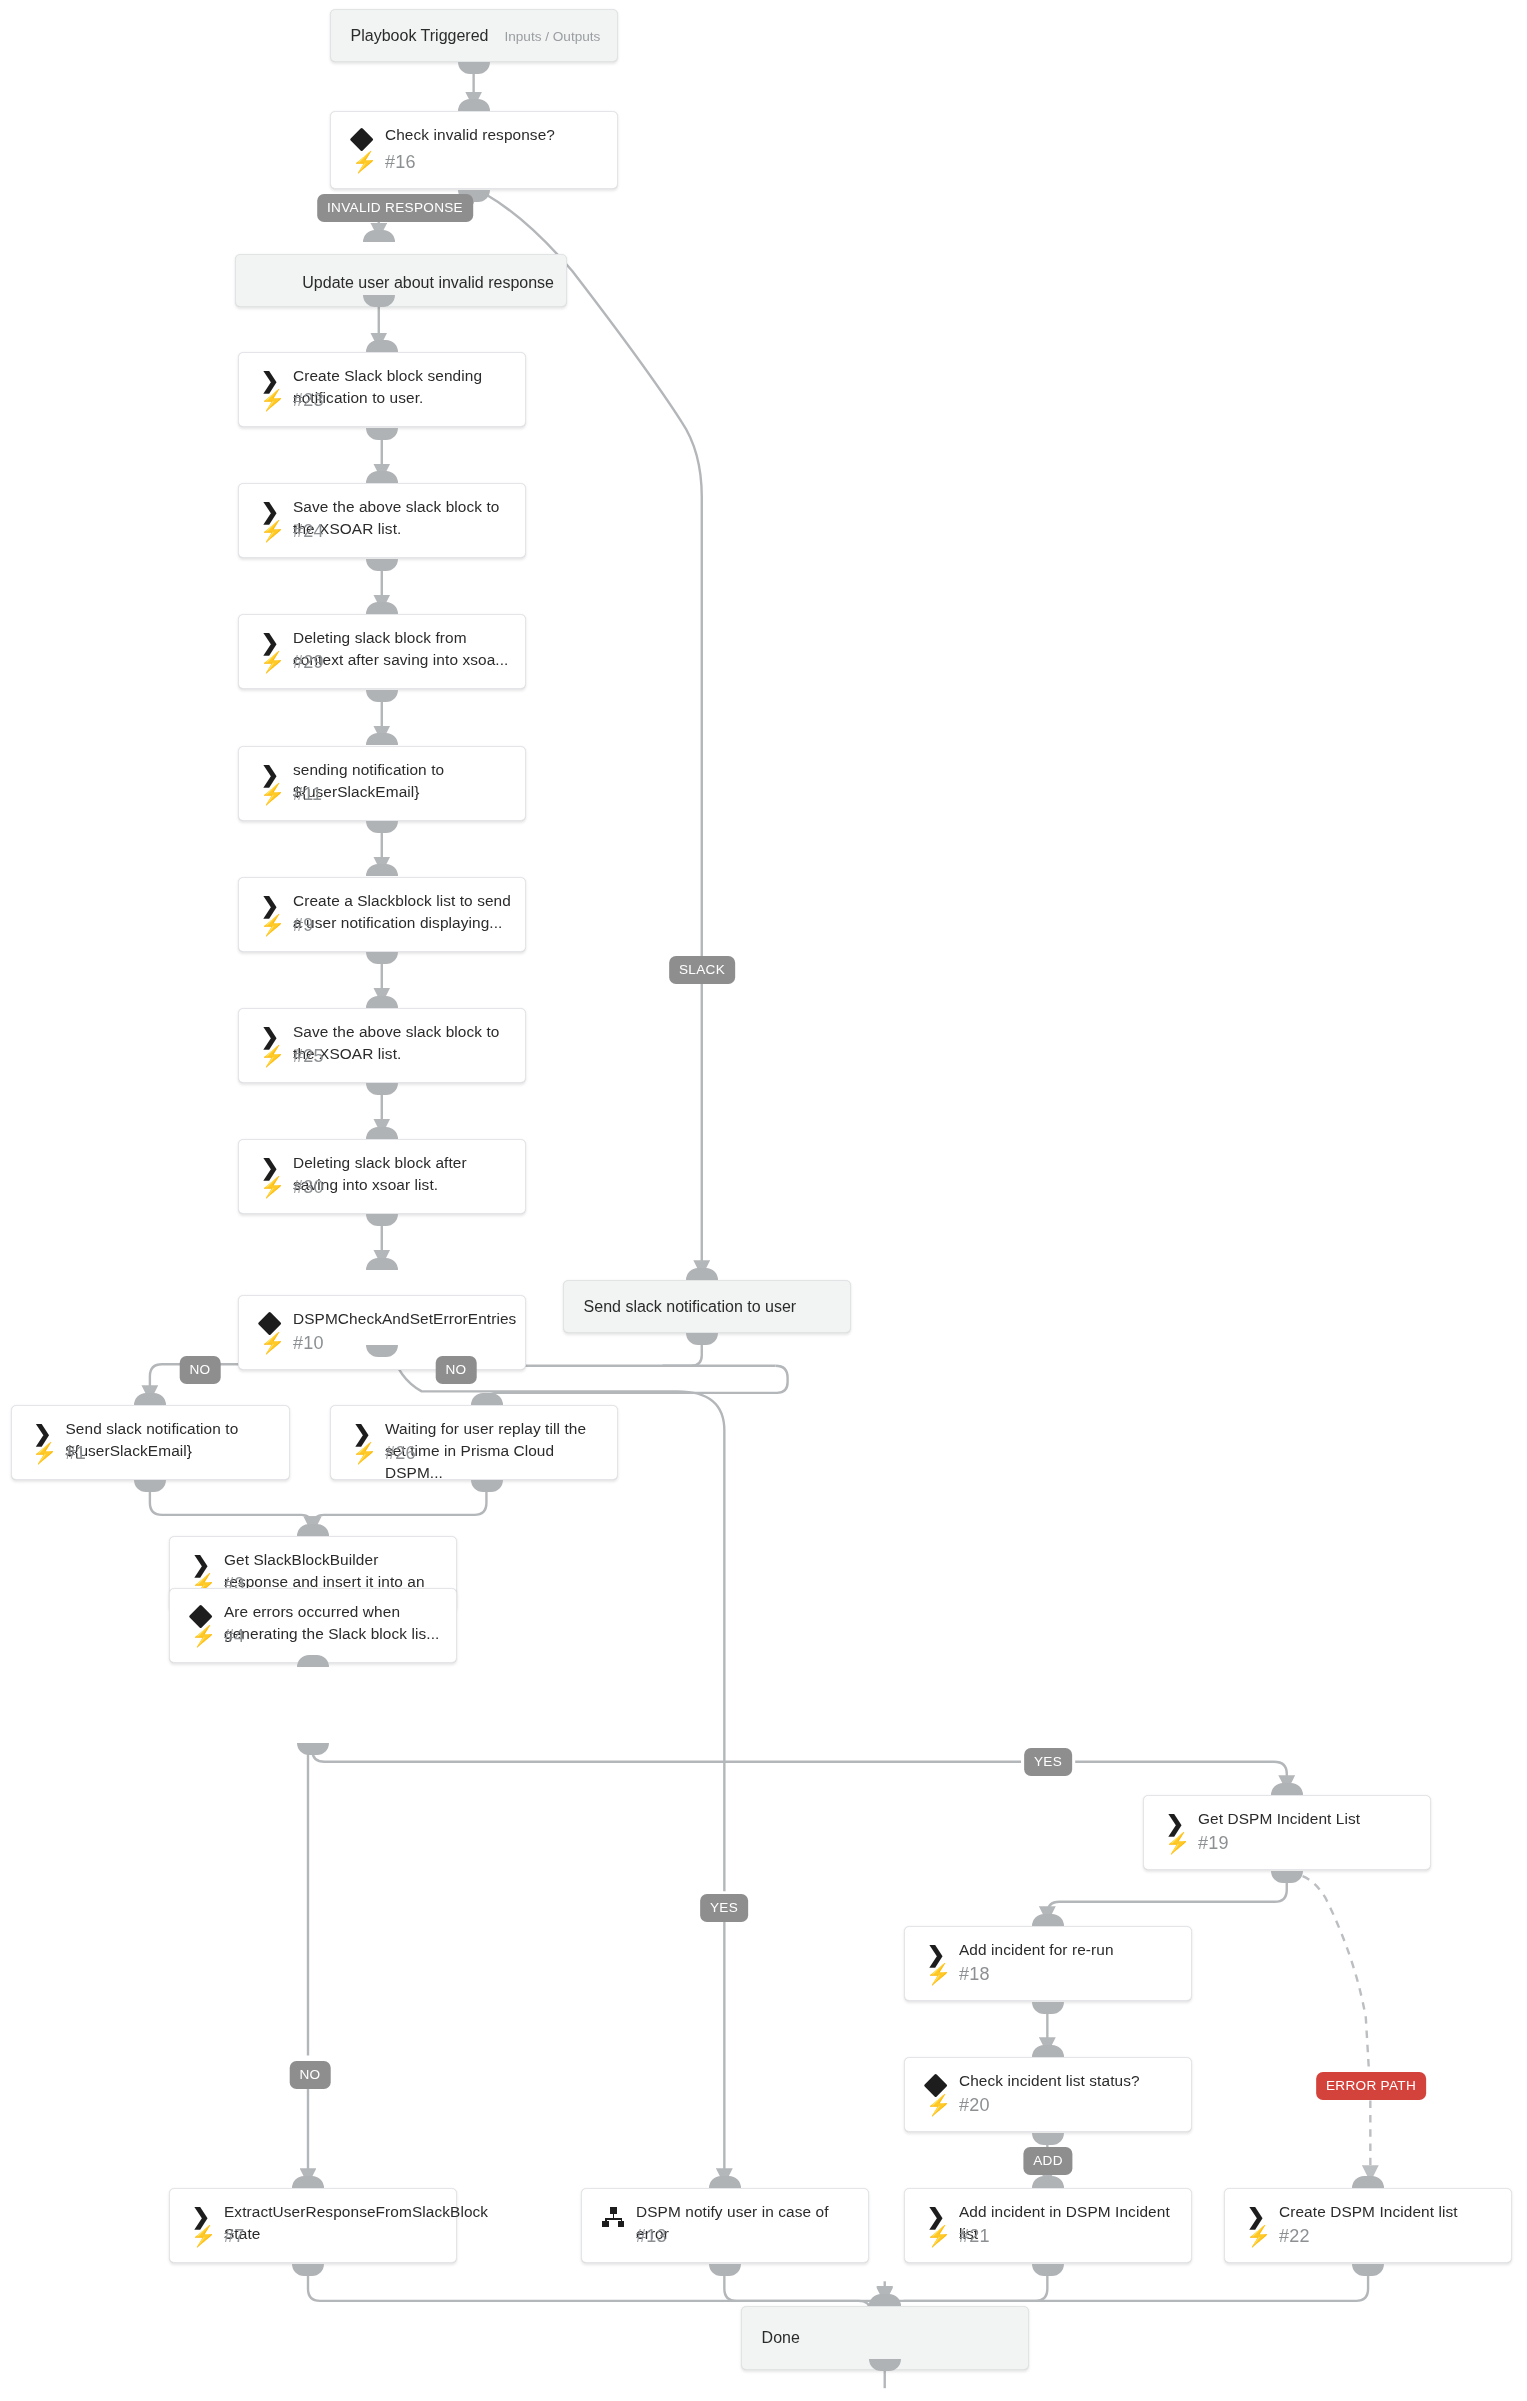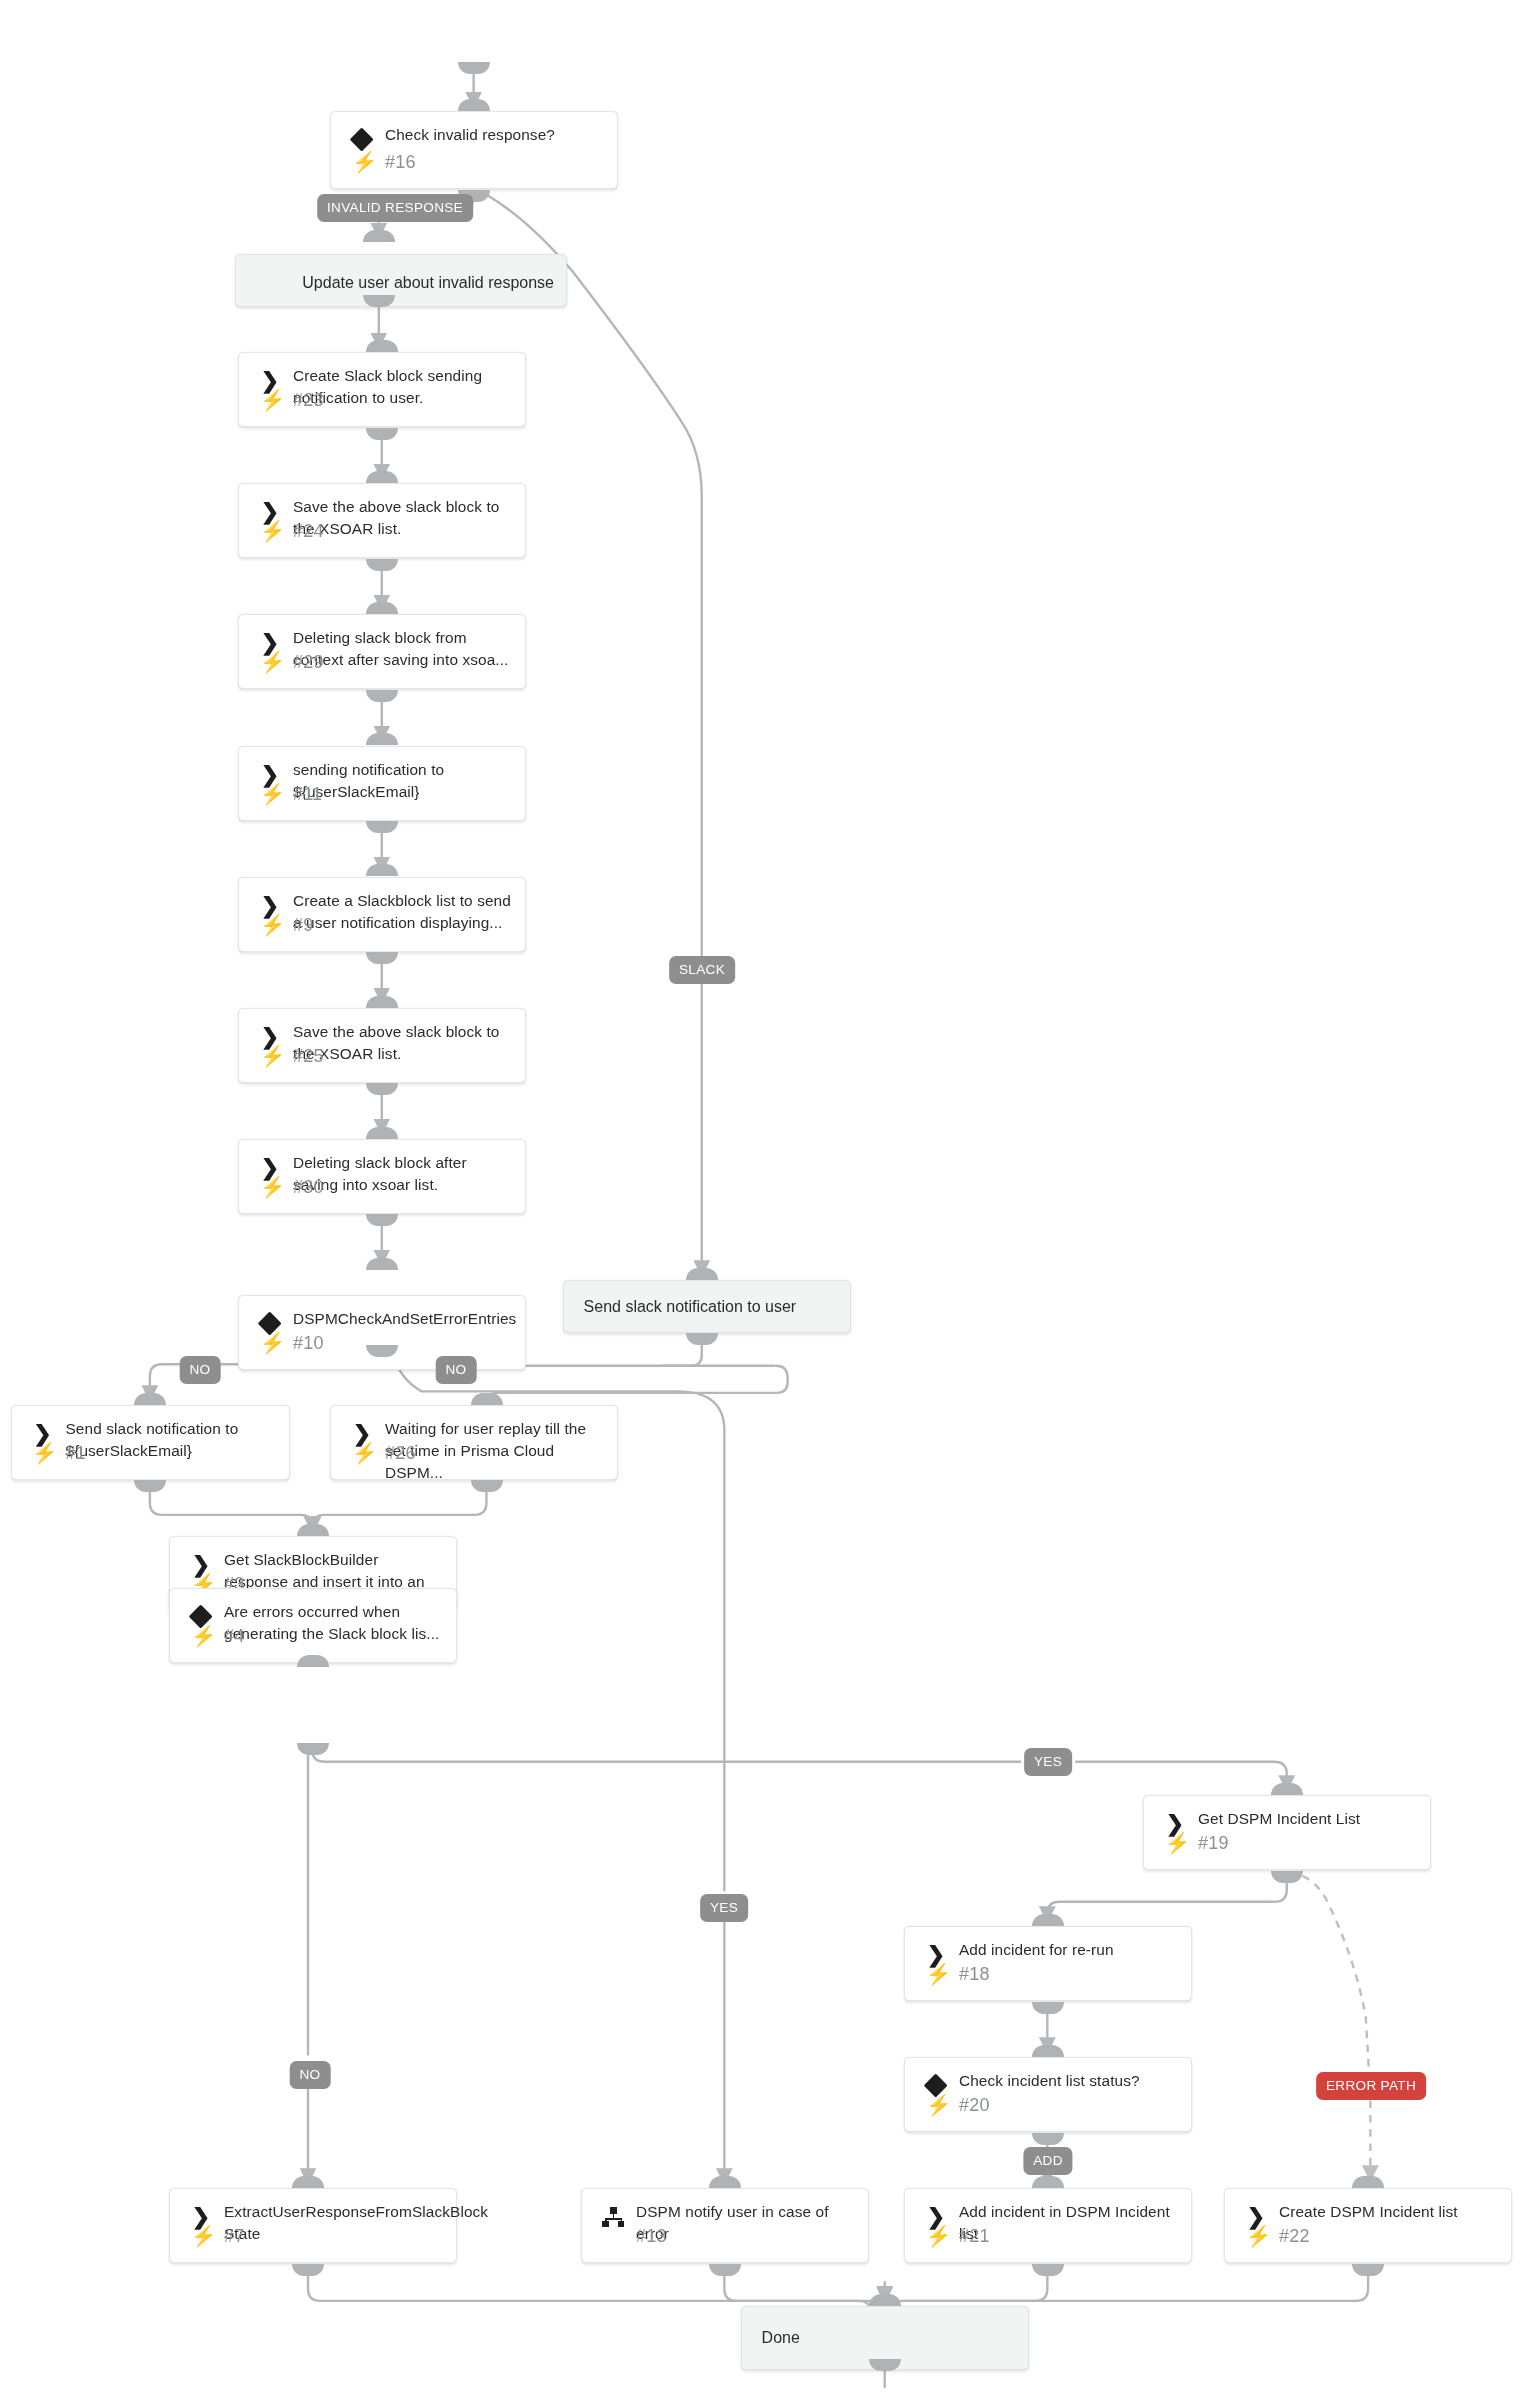--- a/index.html
+++ b/index.html
@@ -220,20 +220,26 @@
 
       <path d="M1175,3136 L1175,3172"></path>
     </g>
 
     <g fill="none" stroke="#bcbfc2" stroke-width="3.2" stroke-dasharray="10 9">
       <path d="M1730,2492 Q1746,2498 1760,2520 Q1800,2600 1814,2680 L1818,2748"></path>
       <path d="M1820,2790 L1820,2896" marker-end="url(#arrD)"></path>
     </g>
   </svg>
 
+  <div class="node plain" style="left:330px;top:9px;width:288px;height:53px;">
+    <div class="node-body">
+      <div class="plain-title">Playbook Triggered</div>
+      <div class="io-label">Inputs / Outputs</div>
+    </div>
+  </div>
   <div style="position:absolute;left:458px;top:62px;width:32px;height:12px;background:#b0b3b6;border-radius:0 0 16px 16px;"></div>
 
   <div class="node" style="left:330px;top:111px;width:288px;height:78px;">
     <div class="node-body">
       <div class="task-icon">
           <span class="diamond"></span>
         </div>
       <div class="task-title">Check invalid response?</div>
       <div class="bolt">⚡</div>
       <div class="task-num">#16</div>

